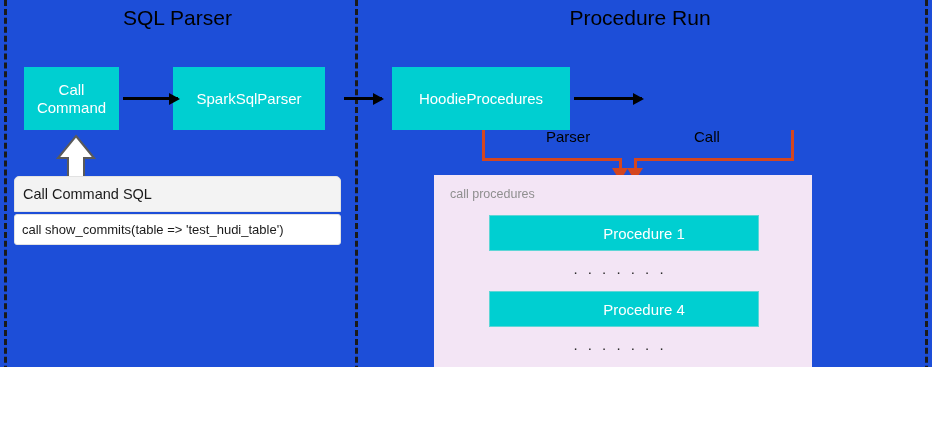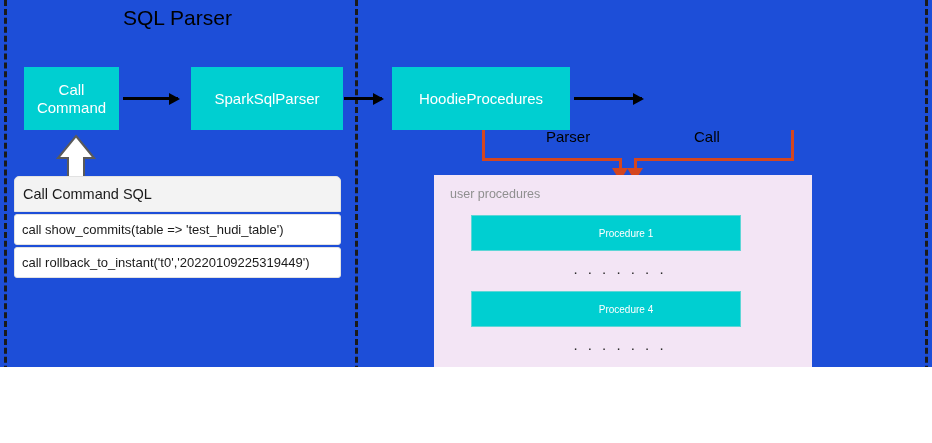--- a/index.html
+++ b/index.html
@@ -51,21 +51,21 @@
     display: flex;
     align-items: center;
     justify-content: center;
     text-align: center;
     font-size: 15px;
     line-height: 1.15;
     box-sizing: border-box;
     white-space: pre-line;
   }
   #box-call-command { left: 24px;  top: 67px; width: 95px;  height: 63px; }
-  #box-spark-parser { left: 191px; top: 67px; width: 152px; height: 63px; }
+  #box-spark-parser { left: 173px; top: 67px; width: 152px; height: 63px; }
   #box-hoodie-proc  { left: 392px; top: 67px; width: 178px; height: 63px; }
   #box-call-proc-cmd{ left: 653px; top: 67px; width: 265px; height: 63px; font-size: 14.5px;}
 
   
   .arrow-h {
     position: absolute;
     height: 3px;
     background: #000000;
   }
   .arrow-h::after {
@@ -165,30 +165,30 @@
   #user-proc-title {
     position: absolute;
     left: 16px;
     top: 12px;
     font-size: 12.5px;
     color: #8f8f8f;
     white-space: nowrap;
   }
   .proc-box {
     position: absolute;
-    left: 37px;
+    left: 55px;
     width: 270px;
     height: 36px;
     background: #00CFD1;
     border: 1px solid #5ED6D6;
     color: #ffffff;
     display: flex;
     align-items: center;
     justify-content: center;
-    font-size: 10px;
+    font-size: 15px;
     box-sizing: border-box;
     padding-left: 40px;
   }
   #proc-1 { top: 40px; }
   #proc-2 { top: 116px; }
   #proc-n { top: 192px; }
 
   .proc-dots {
     position: absolute;
     left: 51px;
@@ -205,54 +205,54 @@
 </head>
 <body>
 
 <div id="canvas">
 
   <div class="vdash" id="vdash-left"></div>
   <div class="vdash" id="vdash-mid"></div>
   <div class="vdash" id="vdash-right"></div>
 
   <div class="section-title" id="title-sql">SQL Parser</div>
+  <div class="section-title" id="title-proc">Procedure Run</div>
 
   <div class="tealbox" id="box-call-command">Call
 Command</div>
   <div class="tealbox" id="box-spark-parser">SparkSqlParser</div>
   <div class="tealbox" id="box-hoodie-proc">HoodieProcedures</div>
 
   <div class="arrow-h" id="arrow-cc-spark"></div>
   <div class="arrow-h" id="arrow-spark-hp"></div>
   <div class="arrow-h" id="arrow-hp-cpc"></div>
 
   <svg id="hollow-up-arrow" viewBox="0 0 40 44">
     <polygon points="20,2 38,24 28,24 28,43 12,43 12,24 2,24" fill="#ffffff" stroke="#5a5a5a" stroke-width="2"></polygon>
   </svg>
 
   <div id="sql-table">
     <div class="sql-row header">Call Command SQL</div>
     <div class="sql-row body">call show_commits(table =&gt; 'test_hudi_table')</div>
-    <div class="sql-row body">call rollback_to_instant('t0','20220109225319449')</div>
   </div>
 
   <div class="orange-seg orange-v" id="org-hp-down"></div>
   <div class="orange-seg orange-h" id="org-hp-horiz"></div>
   <div class="orange-seg orange-v" id="org-hp-stem"></div>
   <div class="orange-head" id="org-head-build"></div>
   <div class="conn-label" id="label-build">Parser</div>
 
   <div class="orange-seg orange-v" id="org-cpc-down"></div>
   <div class="orange-seg orange-h" id="org-cpc-horiz"></div>
   <div class="orange-seg orange-v" id="org-cpc-stem"></div>
   <div class="orange-head" id="org-head-call"></div>
   <div class="conn-label" id="label-call">Call</div>
 
   <div id="user-proc-panel">
-    <div id="user-proc-title">user procedures</div>
+    <div id="user-proc-title">call procedures</div>
 
     <div class="proc-box" id="proc-1">Procedure 1</div>
 
     <div class="proc-dots" id="dots-1">. . . . . . .</div>
 
     <div class="proc-box" id="proc-2">Procedure 4</div>
 
     <div class="proc-dots" id="dots-2">. . . . . . .</div>
 
     <div class="proc-box" id="proc-n">Procedure N</div>

